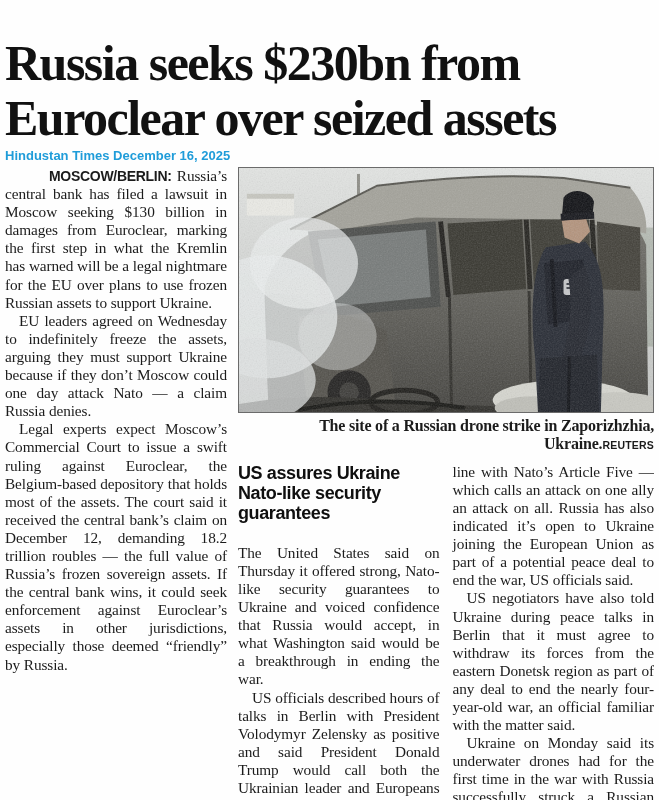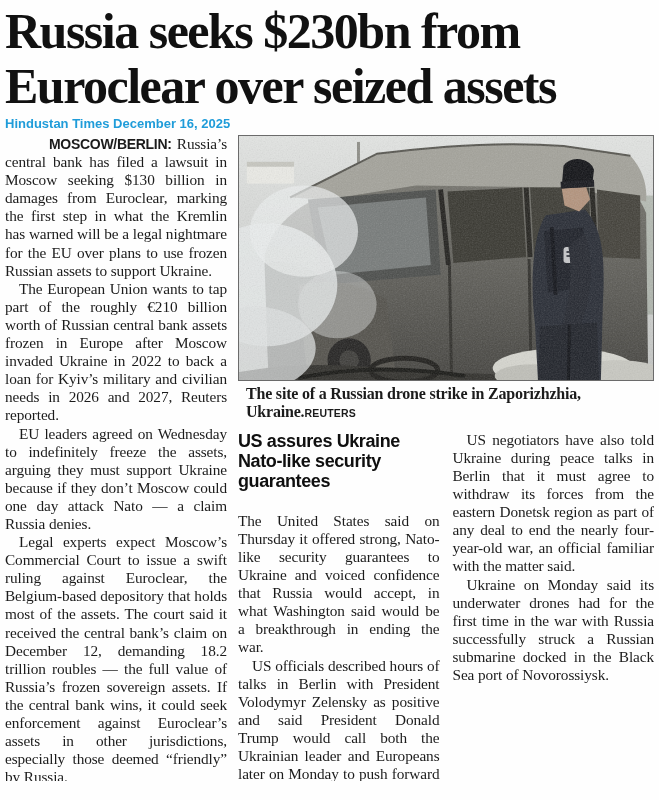--- a/index.html
+++ b/index.html
@@ -13,20 +13,21 @@
   .page { width: 659px; height: 800px; padding: 4px 5px 0 5px; background: #fefefe; overflow: hidden; }
 
   
   .headline {
     font-family: "Liberation Serif", serif;
     font-weight: bold;
     font-size: 50px;
     line-height: 1.09;
     letter-spacing: -1.5px;
     color: #111;
+    margin-top: 32px;
   }
 
   
   .watermark {
     text-align: left;
     font-family: "Liberation Sans", sans-serif;
     font-weight: bold;
     font-size: 13px;
     margin: 3px 0 4px 0;
   }
@@ -51,25 +52,26 @@
     font-weight: bold;
     font-size: 14px;
     letter-spacing: -0.3px;
     padding-left: 44px;
   }
 
   
   figure.photo { width: 100%; }
   .photo svg { display: block; width: 100%; height: 246px; border: 1px solid #6b6b6b; background: #cfd1d0; }
   .caption-row {
-    margin: 4px 0 9px 8px;
+    margin: 4px 0 9px 16px;
     font-size: 16px;
     font-weight: bold;
     line-height: 1.15;
     letter-spacing: -0.2px;
+    text-align: right;
   }
   .credit {
     font-family: "Liberation Sans", sans-serif;
     font-weight: bold;
     font-size: 10.5px;
     letter-spacing: 0.2px;
   }
 
   .two-cols {
     display: grid;
@@ -92,21 +94,20 @@
 <div class="page">
 
   <h1 class="headline">Russia seeks $230bn from Euroclear over seized assets</h1>
 
   <div class="watermark" style="color: rgb(31, 156, 217);">Hindustan Times December 16, 2025</div>
 
   <div class="content">
 
     <div class="body-text">
       <p><span class="lead">MOSCOW/BERLIN:</span> <span>Russia’s central bank has filed a lawsuit in Moscow seeking $130 billion in damages from Euroclear, marking the first step in what the Kremlin has warned will be a legal nightmare for the EU over plans to use frozen Russian assets to support Ukraine.</span></p>
-      <p class="indent">The European Union wants to tap part of the roughly €210 billion worth of Russian central bank assets frozen in Europe after Moscow invaded Ukraine in 2022 to back a loan for Kyiv’s military and civilian needs in 2026 and 2027, Reuters reported.</p>
       <p class="indent">EU leaders agreed on Wednesday to indefinitely freeze the assets, arguing they must support Ukraine because if they don’t Moscow could one day attack Nato — a claim Russia denies.</p>
       <p class="indent">Legal experts expect Moscow’s Commercial Court to issue a swift ruling against Euroclear, the Belgium-based depository that holds most of the assets. The court said it received the central bank’s claim on December 12, demanding 18.2 trillion roubles — the full value of Russia’s frozen sovereign assets. If the central bank wins, it could seek enforcement against Euroclear’s assets in other jurisdictions, especially those deemed “friendly” by Russia.</p>
     </div>
 
     <div>
 
       <figure class="photo">
         <svg viewBox="0 0 421 246" preserveAspectRatio="none" aria-hidden="true">
           <defs>
             <linearGradient id="sky" x1="0" y1="0" x2="0" y2="1">
@@ -193,20 +194,21 @@
       </div>
 
       <div class="two-cols body-text">
         <div>
           <h2 class="subhead">US assures Ukraine Nato-like security guarantees</h2>
           <p>The United States said on Thursday it offered strong, Nato-like security guarantees to Ukraine and voiced confidence that Russia would accept, in what Washington said would be a breakthrough in ending the war.</p>
           <p class="indent">US officials described hours of talks in Berlin with President Volodymyr Zelensky as positive and said President Donald Trump would call both the Ukrainian leader and Europeans later on Monday to push forward the deal.</p>
 
         </div>
         <div>
+          <p>line with Nato’s Article Five — which calls an attack on one ally an attack on all. Russia has also indicated it’s open to Ukraine joining the European Union as part of a potential peace deal to end the war, US officials said.</p>
           <p class="indent">US negotiators have also told Ukraine during peace talks in Berlin that it must agree to withdraw its forces from the eastern Donetsk region as part of any deal to end the nearly four-year-old war, an official familiar with the matter said.</p>
           <p class="indent"><span>Ukraine on Monday said its underwater drones had for the first time in the war with Russia successfully struck a Russian submarine docked in the Black Sea port of Novorossiysk.</span></p>
         </div>
       </div>
 
     </div>
   </div>
 </div>
 
 </body></html>

